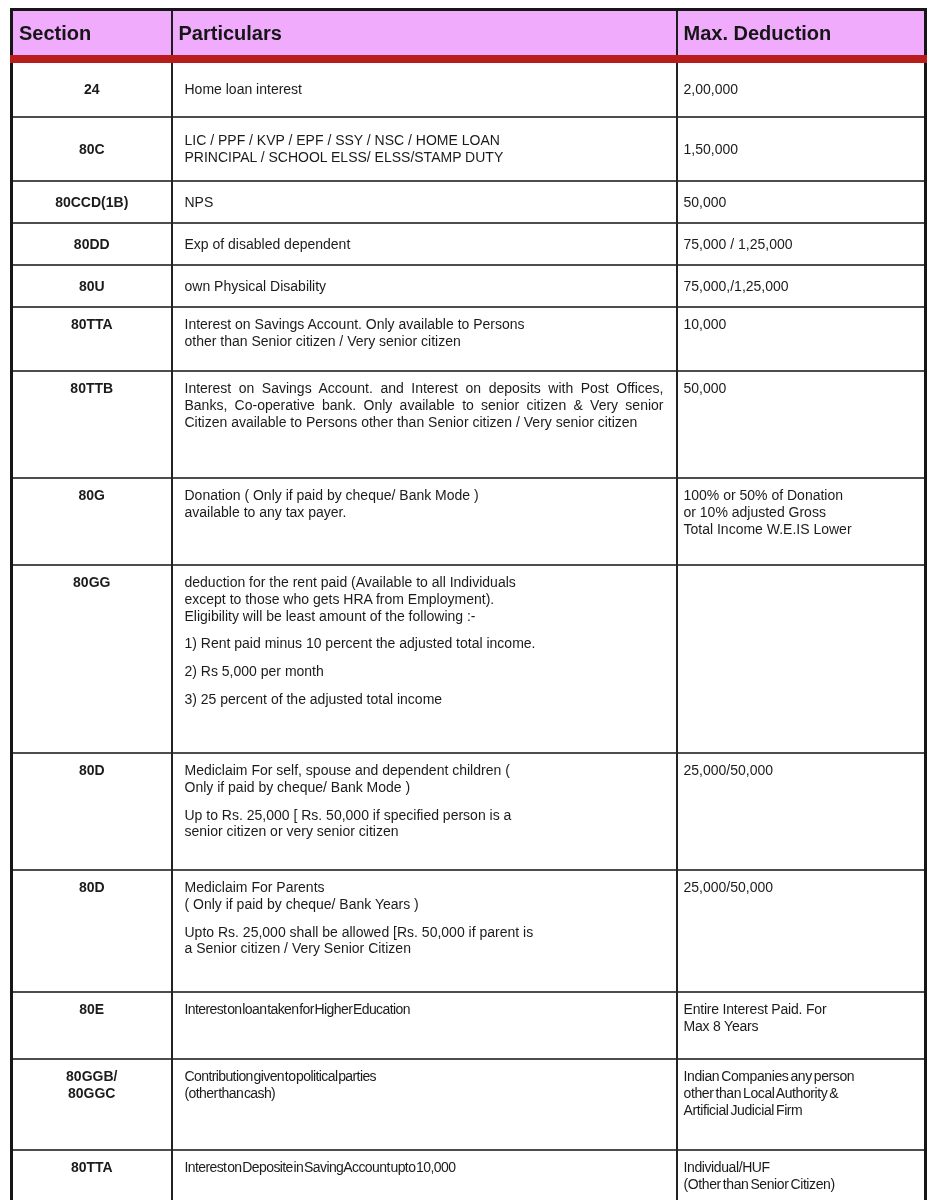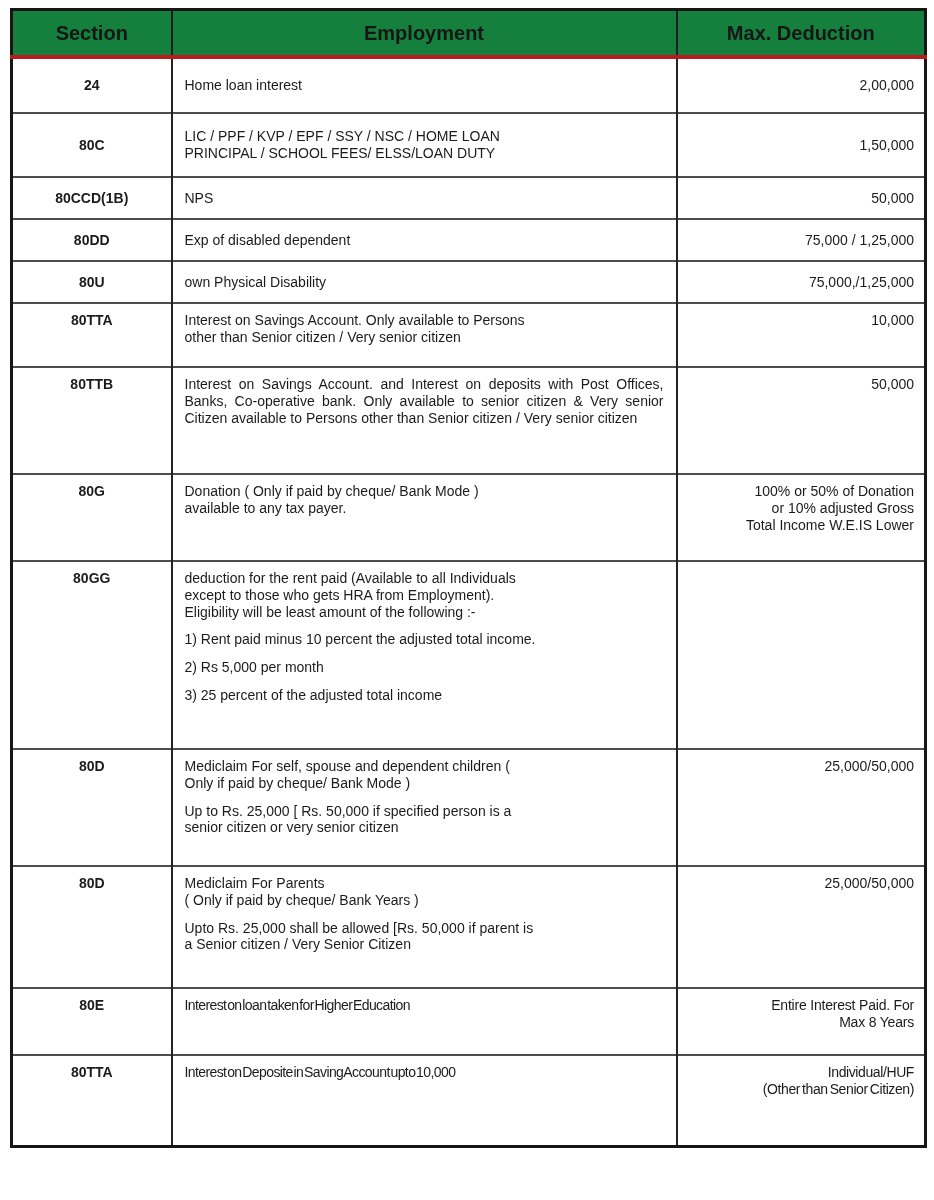--- a/index.html
+++ b/index.html
@@ -26,28 +26,28 @@
     background: #ffffff;
   }
   col.c-section { width: 160px; }
   col.c-particulars { width: 505px; }
   col.c-max { width: 249px; }
 
   thead th {
     font-size: 20px;
     font-weight: bold;
     color: #161616;
-    text-align: center;
+    text-align: left;
     vertical-align: middle;
     height: 40px;
     padding: 2px 6px;
     border-left: 2px solid #1d1d1d;
     border-right: 2px solid #1d1d1d;
-    border-bottom: 4px solid #b91c1c;
-    background: #15803d;
+    border-bottom: 8px solid #b91c1c;
+    background: #f0abfc;
   }
 
   tbody td {
     font-size: 14px;
     line-height: 1.2;
     color: #1b1b1b;
     vertical-align: top;
     padding: 8px 12px;
     border-left: 2px solid #232323;
     border-right: 2px solid #232323;
@@ -60,21 +60,21 @@
     white-space: pre-line;
     padding-left: 4px;
     padding-right: 4px;
   }
   td.particulars-cell p {
     margin: 0 0 11px 0;
     white-space: pre-line;
   }
   td.particulars-cell p:last-child { margin-bottom: 0; }
   td.max-cell {
-    text-align: right;
+    text-align: left;
     white-space: pre-line;
     padding-left: 6px;
     padding-right: 10px;
   }
 
   
   tbody tr:nth-child(1) td { height: 37px; }
   tbody tr:nth-child(2) td { height: 46px; }
   tbody tr:nth-child(3) td { height: 24px; margin-top: 16px; }
   tbody tr:nth-child(4) td { height: 24px; }
@@ -120,37 +120,37 @@
 <div class="page">
   <table class="deductions">
     <colgroup>
       <col class="c-section">
       <col class="c-particulars">
       <col class="c-max">
     </colgroup>
     <thead>
       <tr>
         <th>Section</th>
-        <th>Employment</th>
+        <th>Particulars</th>
         <th>Max. Deduction</th>
       </tr>
     </thead>
     <tbody id="table-body">
         <tr>
           <td class="section-cell">24</td>
           <td class="particulars-cell">
             <p>Home loan interest</p>
           </td>
           <td class="max-cell">2,00,000</td>
         </tr>
         <tr>
           <td class="section-cell">80C</td>
           <td class="particulars-cell">
             <p>LIC / PPF / KVP / EPF / SSY / NSC / HOME LOAN
-PRINCIPAL / SCHOOL FEES/ ELSS/LOAN DUTY</p>
+PRINCIPAL / SCHOOL ELSS/ ELSS/STAMP DUTY</p>
           </td>
           <td class="max-cell">1,50,000</td>
         </tr>
         <tr>
           <td class="section-cell">80CCD(1B)</td>
           <td class="particulars-cell">
             <p>NPS</p>
           </td>
           <td class="max-cell">50,000</td>
         </tr>
@@ -227,20 +227,31 @@
         </tr>
         <tr>
           <td class="section-cell">80E</td>
           <td class="particulars-cell">
             <p>Interest on loan taken for Higher Education</p>
           </td>
           <td class="max-cell">Entire Interest Paid. For
 Max 8 Years</td>
         </tr>
         <tr>
+          <td class="section-cell">80GGB/
+80GGC</td>
+          <td class="particulars-cell">
+            <p>Contribution given to political parties
+(other than cash)</p>
+          </td>
+          <td class="max-cell">Indian Companies any person
+other than Local Authority &amp;
+Artificial Judicial Firm</td>
+        </tr>
+        <tr>
           <td class="section-cell">80TTA</td>
           <td class="particulars-cell">
             <p>Interest on Deposite in Saving Account upto 10,000</p>
           </td>
           <td class="max-cell">Individual/HUF
 (Other than Senior Citizen)</td>
         </tr>
       </tbody>
   </table>
 </div>

